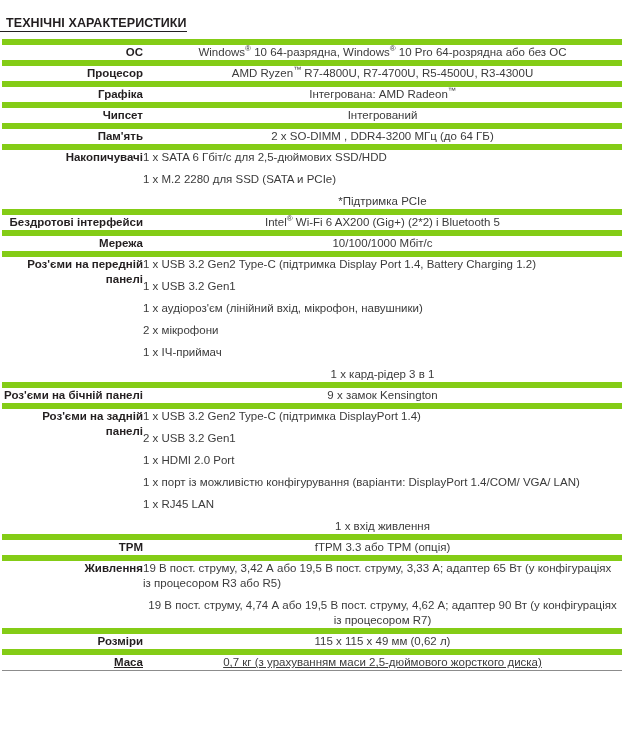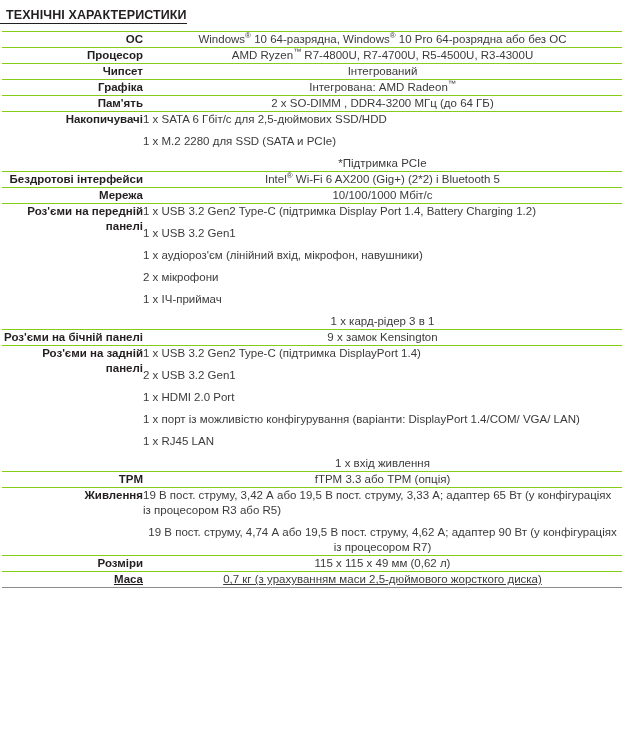--- a/index.html
+++ b/index.html
@@ -17,34 +17,34 @@
   #spec-sheet {
     width: 628px;
     box-sizing: border-box;
     padding: 0;
   }
   .sheet-title {
     font-size: 12.5px;
     font-weight: bold;
     letter-spacing: 0.1px;
     color: #231f20;
-    padding: 8px 0 0 6px;
+    padding: 16px 0 0 6px;
     margin: 0 0 7px 0;
     display: inline-block;
     border-bottom: 1px solid #231f20;
     line-height: 15px;
   }
   .spec-table {
     width: 620px;
     margin-left: 2px;
     border-collapse: collapse;
     table-layout: fixed;
   }
   .spec-table tr.spec-row > td {
-    border-top: 1px solid #84cc16;
+    border-top: 6px solid #84cc16;
     padding: 0;
     vertical-align: top;
   }
   .spec-table tr.spec-row:last-child > td {
     border-bottom: 1px solid #8c8c8c;
     text-decoration: underline;
   }
   td.spec-label {
     width: 141px;
     text-align: right;
@@ -95,29 +95,29 @@
             <span class="value-line">Windows<sup class="reg">®</sup> 10 64-разрядна, Windows<sup class="reg">®</sup> 10 Pro 64-розрядна або без ОС</span>
           </td>
         </tr>
         <tr class="spec-row">
           <td class="spec-label">Процесор</td>
           <td class="spec-value">
             <span class="value-line">AMD Ryzen<sup class="tm">™</sup> R7-4800U, R7-4700U, R5-4500U, R3-4300U</span>
           </td>
         </tr>
         <tr class="spec-row">
+          <td class="spec-label">Графіка</td>
+          <td class="spec-value">
+            <span class="value-line">Інтегрована: AMD Radeon<sup class="tm">™</sup></span>
+          </td>
+        </tr>
+        <tr class="spec-row">
           <td class="spec-label">Чипсет</td>
           <td class="spec-value">
             <span class="value-line">Інтегрований</span>
-          </td>
-        </tr>
-        <tr class="spec-row">
-          <td class="spec-label">Графіка</td>
-          <td class="spec-value">
-            <span class="value-line">Інтегрована: AMD Radeon<sup class="tm">™</sup></span>
           </td>
         </tr>
         <tr class="spec-row">
           <td class="spec-label">Пам'ять</td>
           <td class="spec-value">
             <span class="value-line">2 x SO-DIMM , DDR4-3200 МГц (до 64 ГБ)</span>
           </td>
         </tr>
         <tr class="spec-row">
           <td class="spec-label">Накопичувачі</td>

